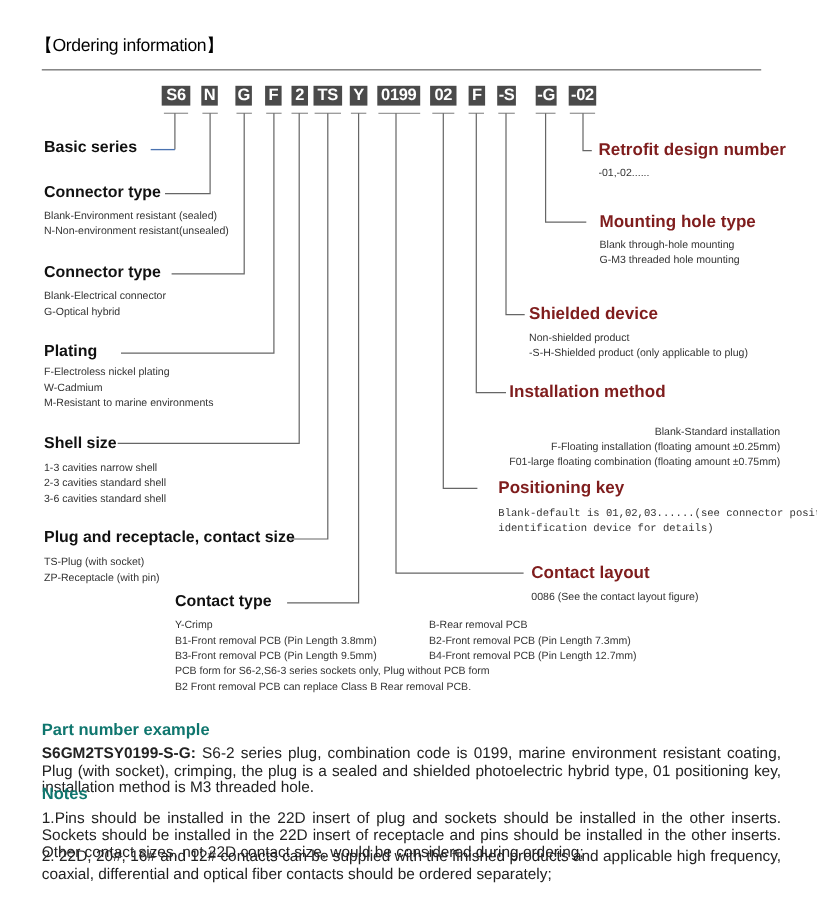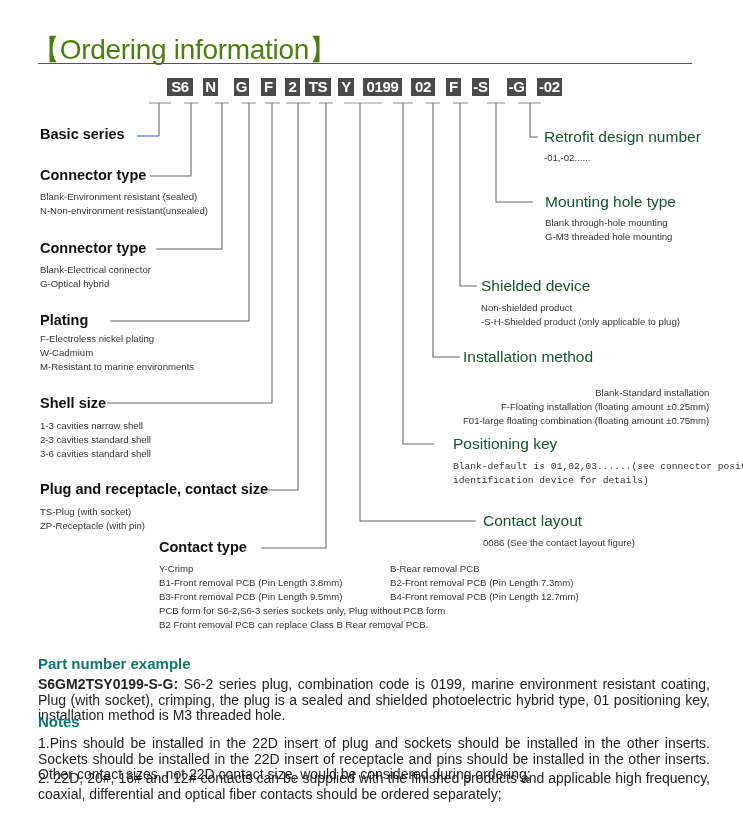--- a/index.html
+++ b/index.html
@@ -1,24 +1,24 @@
 <!DOCTYPE html>
 <html><head>
 <meta charset="utf-8">
 <style>
   html, body { margin:0; padding:0; background:#ffffff; }
   body { width:743px; height:819px; position:relative; overflow:hidden;
          font-family:"Liberation Sans", sans-serif; color:#111; }
   .abs { position:absolute; }
-  .title { left:32px; top:31px; font-size:28px; font-weight:normal; color:#4d7c0f; letter-spacing:-0.3px; white-space:nowrap; }
+  .title { left:32px; top:31px; font-size:16px; font-weight:normal; color:#000000; letter-spacing:-0.3px; white-space:nowrap; }
   .rule { left:38px; top:63px; width:654px; height:1px; background:#555; }
   .code-box { top:78px; height:18px; background:#4a4a4a; color:#fff; font-weight:bold;
-              font-size:15px; line-height:18px; text-align:center; letter-spacing:-0.3px;margin-left:20px; }
+              font-size:15px; line-height:18px; text-align:center; letter-spacing:-0.3px; }
   .hd { font-weight:bold; font-size:14.5px; color:#111; white-space:nowrap; }
-  .hd-lg { font-weight:normal; font-size:15.5px; color:#14532d; white-space:nowrap; }
+  .hd-lg { font-weight:bold; font-size:15.5px; color:#7f1d1d; white-space:nowrap; }
   .desc { font-size:9.6px; color:#333; line-height:14px; white-space:nowrap; }
   .sec-title { font-weight:bold; font-size:15px; color:#0f766e; }
   .para { font-size:14px; color:#222; line-height:15.5px; text-align:justify; width:672px; }
   svg.lines { position:absolute; left:0; top:0; width:743px; height:819px; pointer-events:none; }
 </style>
 </head>
 <body>
 
 <div class="abs title">【Ordering information】</div>
 <div class="abs rule"></div>

